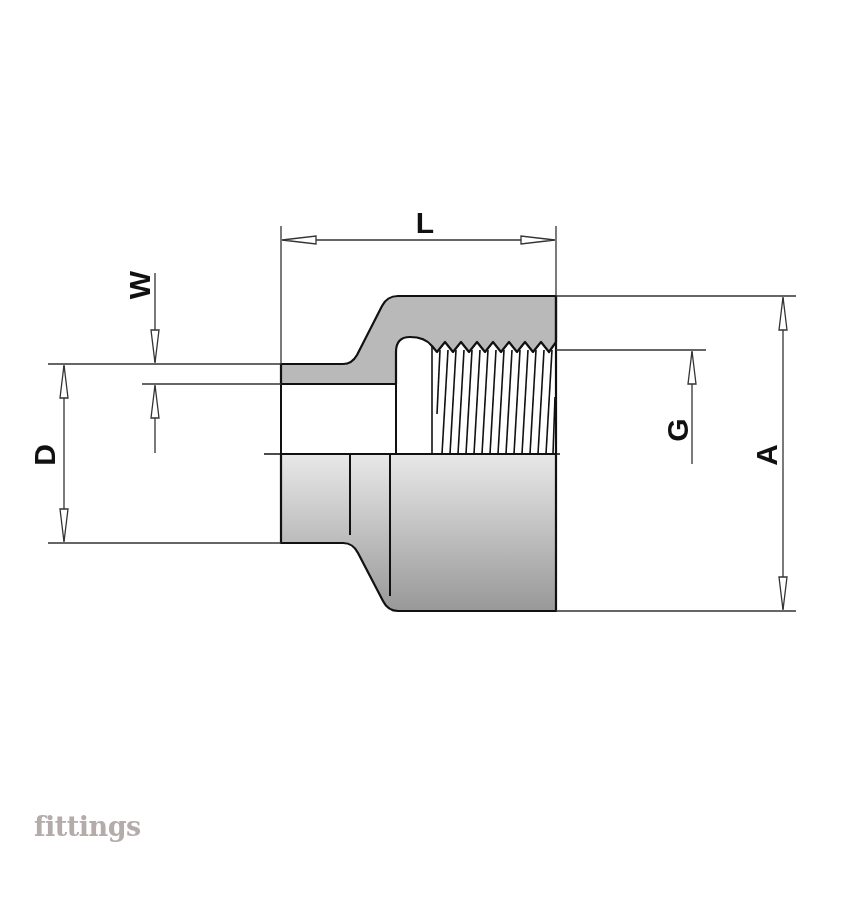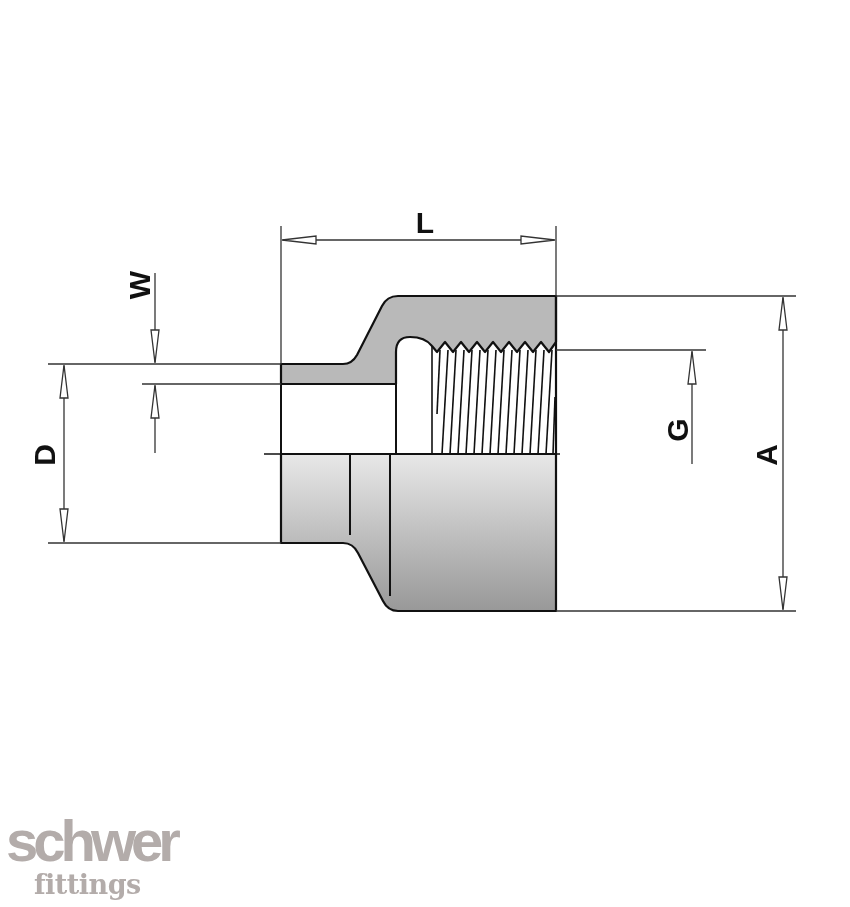--- a/index.html
+++ b/index.html
@@ -99,15 +99,14 @@
     <line x1="556" y1="296" x2="796" y2="296"></line>
     <line x1="556" y1="611" x2="796" y2="611"></line>
     <line x1="783" y1="298" x2="783" y2="609"></line>
     <polygon points="783,297 779,330 787,330"></polygon>
     <polygon points="783,610 779,577 787,577"></polygon>
   </g>
   <text class="dimtext" transform="translate(777,455) rotate(-90)" text-anchor="middle">A</text>
 </svg>
 
 <div class="logo">
-  <span class="logo-main">schwer</span>
   <span class="logo-sub">fittings</span>
 </div>
 
 </body></html>

